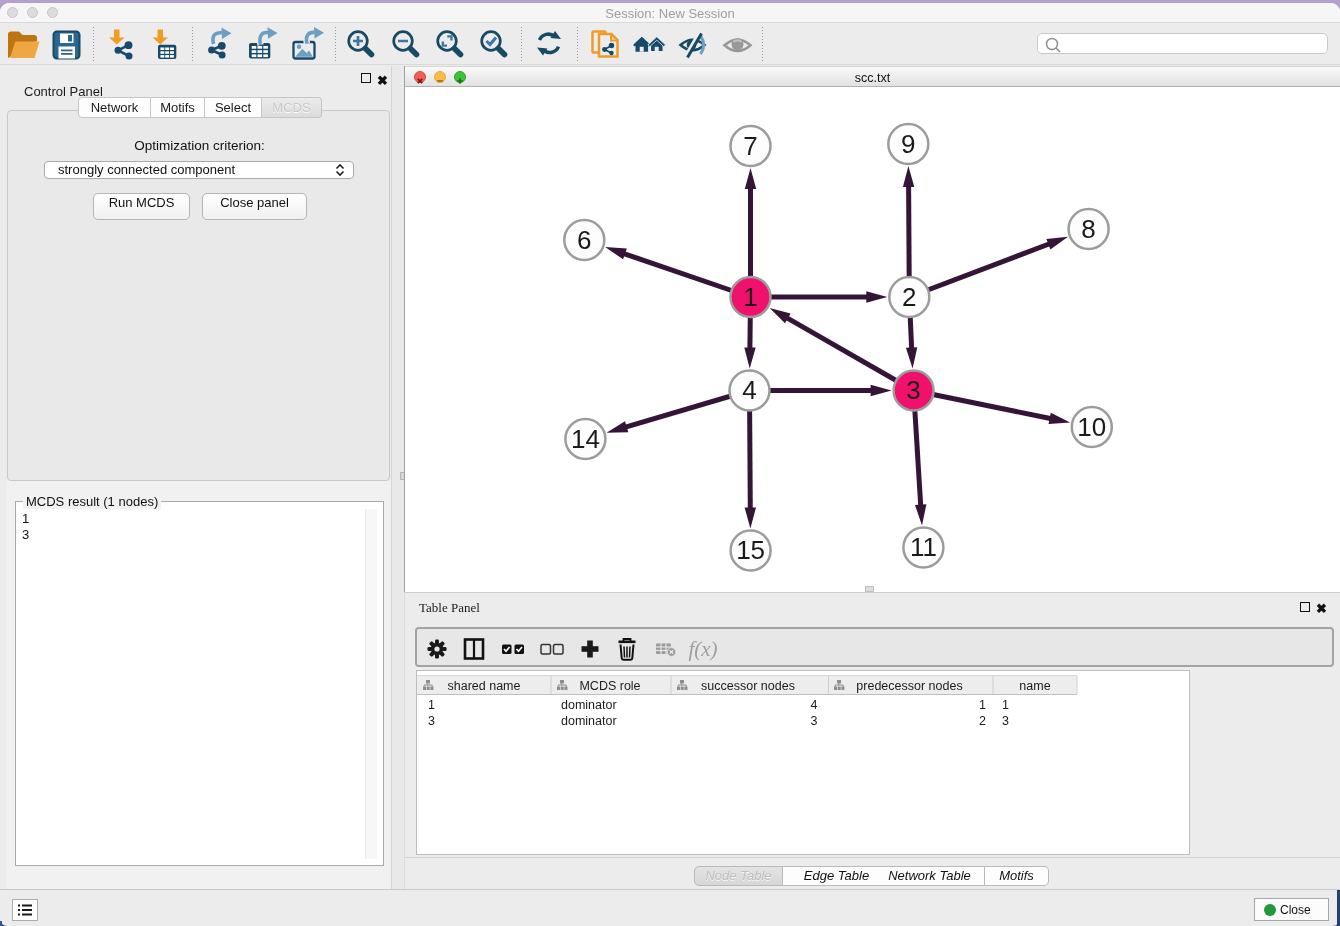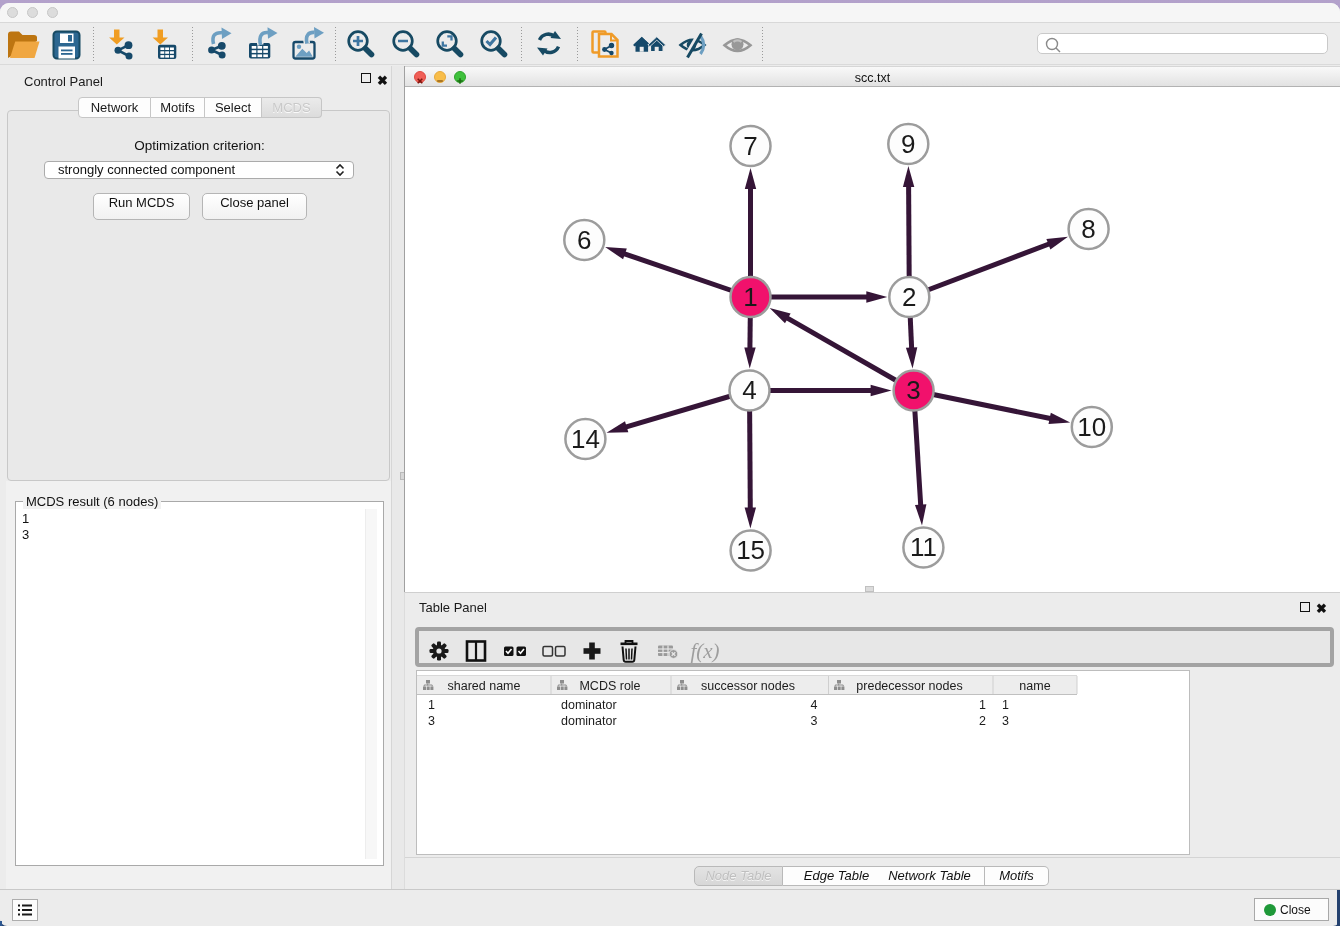--- a/index.html
+++ b/index.html
@@ -33,37 +33,38 @@
 #splith { position:absolute; left:8px; top:406px; width:5px; height:8px; background:#d6d6d6; border:1px solid #b9b9b9; }
 
 #netwin { position:absolute; left:404px; top:63px; width:936px; height:526px; border-left:1px solid #a0a0a0; background:#fff; }
 #nettitle { position:absolute; left:0; top:0; width:935px; height:21px; background:linear-gradient(#f9f9f9,#e2e2e2); border-bottom:1px solid #b2b2b2; border-top:1px solid #d6d6d6; }
 .mtl { position:absolute; top:4px; width:12px; height:12px; border-radius:50%; }
 #netname { position:absolute; top:4px; left:0; width:935px; text-align:center; font-size:12.5px; color:#111; }
 #canvas { position:absolute; left:0; top:21px; width:935px; height:505px; background:#fff; }
 #csplit { position:absolute; left:460px; top:520px; width:9px; height:6px; background:#dcdcdc; border:1px solid #c0c0c0; }
 
 #tpanel { position:absolute; left:404px; top:589px; width:936px; height:297px; background:#ececec; border-top:1px solid #cfcfcf; border-left:1px solid #dcdcdc; }
-#ttoolbar { position:absolute; left:10px; top:34px; width:919px; height:40px; background:#e7e7e7; border:4px solid #a3a3a3; border-radius:4px; }
+#ttoolbar { position:absolute; left:10px; top:34px; width:919px; height:40px; background:#e7e7e7; border:2px solid #a3a3a3; border-radius:4px; }
 #tblarea { position:absolute; left:11px; top:77px; width:774px; height:185px; background:#fff; border:1px solid #bdbdbd; }
 .btab { position:absolute; top:273px; height:20px; border:1px solid #b9b9b9; background:#fdfdfd; font-size:13px; color:#111; text-align:center; line-height:18px;font-style:italic; }
 
 #statusbar { position:absolute; left:0; top:886px; width:1340px; height:34px; background:#ececec; border-top:1px solid #c9c9c9; }
 #listbtn { position:absolute; left:12px; top:9px; width:26px; height:22px; background:#fdfdfd; border:1px solid #adadad; }
 #membtn { position:absolute; left:1254px; top:8px; width:75px; height:23px; background:#fcfcfc; border:1px solid #a8a8a8; font-size:12px; color:#111; }
 .deskpatch { position:absolute; background:#24416f; }
 </style>
 </head>
 <body>
 <div id="win">
 
 <div id="titlebar">
  <div class="tl" style="left:7px;"></div>
  <div class="tl" style="left:27px;"></div>
  <div class="tl" style="left:47px;"></div>
+ <div id="wtitle">Session: New Session</div>
 </div>
 
 <div id="toolbar">
 <svg width="800" height="45" style="position:absolute;left:0;top:-3px;">
 
 <path d="M8,14.5 q0,-3 3,-3 h8 l3.5,3.5 h11.5 q3,0 3,2.5 v3 h-29 z" fill="#bd7511"></path>
 <path d="M8,38 v-21 h29 v4 z" fill="#bd7511"></path>
 <path d="M10,38 L15.2,21.5 h24.3 L34.5,38 z" fill="#f0a741"></path>
 
 <g>
@@ -225,40 +226,40 @@
 <div class="sep" style="left:762px;"></div>
 <div id="search">
         <svg width="20" height="20" style="position:absolute;left:5px;top:1px;">
           <circle cx="9" cy="9" r="5.5" fill="none" stroke="#8a8a8a" stroke-width="1.4"></circle>
           <line x1="13" y1="13" x2="17" y2="17" stroke="#8a8a8a" stroke-width="1.4"></line>
         </svg>
       </div>
 </div>
 
 <div id="cpanel">
- <div class="ptitle abs" style="left:24px;top:8px;">Control Panel</div>
+ <div class="ptitle abs" style="left:24px;top:18px;">Control Panel</div>
  <div class="flbox" style="left:361px;top:7px;"></div>
  <div class="xicon" style="left:377px;top:9px;">✖</div>
  <div class="tab" style="left:78px;width:73px;border-radius:4px 0 0 4px;">Network</div>
  <div class="tab" style="left:151px;width:54px;border-left:none;">Motifs</div>
  <div class="tab" style="left:205px;width:57px;border-left:none;">Select</div>
  <div class="tab" style="left:262px;width:60px;border-left:none;border-radius:0 4px 4px 0;background:linear-gradient(#ebebeb,#dcdcdc);color:#c9c9c9;text-shadow:0 1px 0 #fafafa;">MCDS</div>
  <div id="tabcontent">
    <div id="combo">strongly connected component
      <svg width="14" height="16" style="position:absolute;right:6px;top:0;">
             <path d="M3.5 6.5 L7 3 L10.5 6.5" fill="none" stroke="#222" stroke-width="1.6"></path>
             <path d="M3.5 9.5 L7 13 L10.5 9.5" fill="none" stroke="#222" stroke-width="1.6"></path>
           </svg>
    </div>
    <div id="optlabel">Optimization criterion:</div>
    <div class="btn" style="left:85px;width:97px;">Run MCDS</div>
    <div class="btn" style="left:194px;width:105px;">Close panel</div>
  </div>
  <div id="lowpanel">
-   <div id="legend">MCDS result (6 nodes)</div>
+   <div id="legend">MCDS result (1 nodes)</div>
    <div id="fieldset">
      <div id="mcdstext">1<br>3</div>
      <div id="scrolltrack"></div>
    </div>
  </div>
 </div>
 
 <div id="divgap">
       <div id="splith"></div>
     </div>
@@ -335,21 +336,21 @@
 <text x="686.8" y="348.5">10</text>
 <text x="345.6" y="472">15</text>
 <text x="518.4" y="469">11</text>
 </g>
 </svg>
  </div>
  <div id="csplit"></div>
 </div>
 
 <div id="tpanel">
- <div class="ptitle abs" style="left:14px;top:7px;">Table Panel</div>
+ <div class="ptitle abs" style="left:14px;top:7px;font-family:Liberation Serif, serif;">Table Panel</div>
  <div class="flbox" style="left:895px;top:9px;"></div>
  <div class="xicon" style="left:911px;top:10px;">✖</div>
  <div id="ttoolbar">
 <svg width="320" height="38" style="position:absolute;left:0;top:0;">
 
 <g transform="translate(20,20)" fill="#1a1a1a">
 <g>
               <rect x="-2" y="-9.5" width="4" height="5" rx="1.2"></rect>
               <rect x="-2" y="4.5" width="4" height="5" rx="1.2"></rect>
               <rect x="-9.5" y="-2" width="5" height="4" rx="1.2"></rect>

